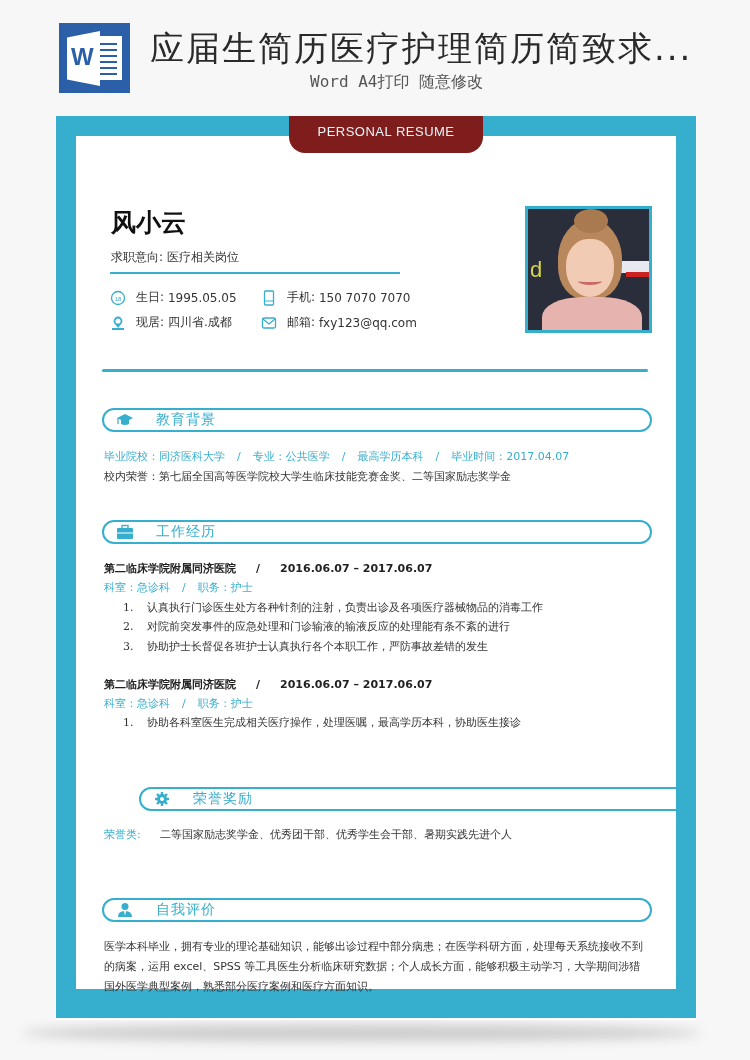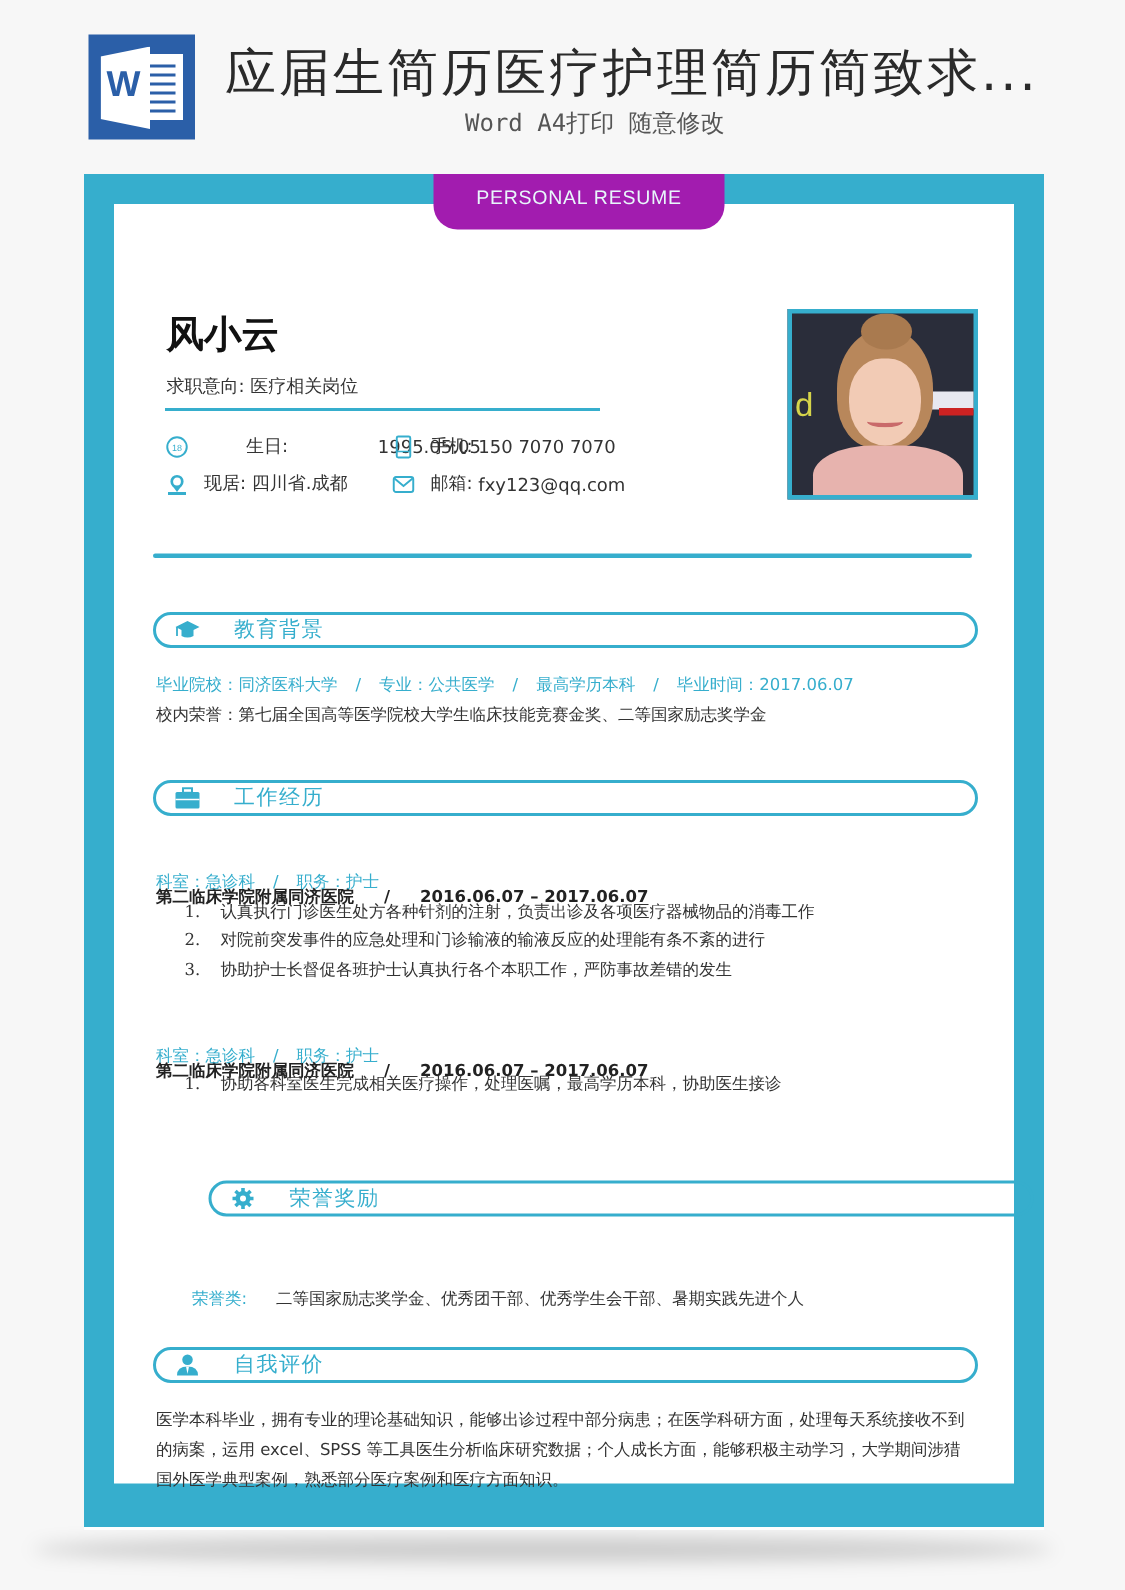--- a/index.html
+++ b/index.html
@@ -46,21 +46,21 @@
   .page {
     position: absolute; left: 56px; top: 116px; width: 640px; height: 904px;
     background: #36aecd; border-bottom: 2px solid #fff;
   }
   .inner {
     position: absolute; left: 20px; top: 20px; width: 600px; height: 853px;
     background: #fff;
   }
   .banner {
     position: absolute; left: 213px; top: -20px; width: 194px; height: 37px;
-    background: #a21caf; border-radius: 0 0 16px 16px;
+    background: #7f1d1d; border-radius: 0 0 16px 16px;
     color: #e8f7fb; font-size: 13px; text-align: center; line-height: 32px;
     font-family: "Liberation Sans", sans-serif; letter-spacing: 0.5px;
   }
   .name { position: absolute; left: 35px; top: 70px; font-size: 25px; color: #111; font-weight: bold; }
   .intent { position: absolute; left: 35px; top: 113px; font-size: 12px; color: #333; }
   .intent-rule { position: absolute; left: 34px; top: 136px; width: 290px; height: 2px; background: #36aecd; }
   .info-row { position: absolute; font-size: 12px; color: #333; white-space: nowrap; display: flex; align-items: center; }
   .info-row .ic { width: 16px; height: 16px; margin-right: 10px; display: inline-block; }
   .photo {
     position: absolute; left: 449px; top: 70px; width: 127px; height: 127px;
@@ -77,21 +77,21 @@
   .divider { position: absolute; left: 26px; top: 233px; width: 546px; height: 3px; background: #36aecd; border-radius: 2px; }
   
   .sec-head {
     position: absolute; left: 26px; width: 550px; height: 24px;
     border: 2px solid #36aecd; border-radius: 12px; display: flex; align-items: center;
   }
   .sec-head .ic { width: 18px; height: 16px; margin-left: 12px; margin-right: 22px; display: inline-block; }
   .sec-head .t { font-size: 14px; color: #36aecd; letter-spacing: 1px; }
   .line { position: absolute; font-size: 11px; white-space: nowrap; line-height: 14px; }
   .blue { color: #36aecd; }
-  .bold { font-weight: bold; color: #222; margin-top: 29px; }
+  .bold { font-weight: bold; color: #222; }
   .gray { color: #333; }
   .sep { margin: 0 12px; }
   .num { display: inline-block; width: 24px; text-align: left; color: #333; font-family: "DejaVu Serif", serif; }
   .para { position: absolute; left: 28px; width: 545px; font-size: 11px; color: #333; line-height: 20px; }
 </style>
 </head>
 <body>
 
 <div class="top-header">
   <div class="word-icon">
@@ -117,21 +117,21 @@
   <div class="inner">
     <div class="banner">PERSONAL RESUME</div>
 
     <div class="name">风小云</div>
     <div class="intent">
       <span>求职意向:</span>
       <span>医疗相关岗位</span>
     </div>
     <div class="intent-rule"></div>
 
-    <div class="info-row" style="left:34px;top:153px;gap:28px;">
+    <div class="info-row" style="left:34px;top:153px;">
       <svg class="ic" viewBox="0 0 16 16">
           <circle cx="8" cy="8" r="6.5" fill="none" stroke="#36aecd" stroke-width="1.3"></circle>
           <text x="8" y="10.5" font-size="6" text-anchor="middle" fill="#36aecd" font-family="Liberation Sans">18</text>
         </svg>
       <span>生日:</span>&nbsp;<span>1995.05.05</span>
     </div>
     <div class="info-row" style="left:185px;top:153px;">
       <svg class="ic" viewBox="0 0 16 16">
           <rect x="3.5" y="1" width="9" height="14" rx="1" fill="none" stroke="#36aecd" stroke-width="1.3"></rect>
           <line x1="4" y1="11" x2="12" y2="11" stroke="#36aecd"></line>
@@ -169,21 +169,21 @@
 
     <div class="sec-head" style="top:272px;">
       <svg class="ic" viewBox="0 0 18 16">
           <path d="M1 6 L9 2 L17 6 L9 10 Z" fill="#36aecd"></path>
           <path d="M5 8 V12 Q9 14 13 12 V8" fill="#36aecd"></path>
           <line x1="2" y1="6" x2="2" y2="12" stroke="#36aecd" stroke-width="1.2"></line>
         </svg>
       <span class="t">教育背景</span>
     </div>
     <div class="line blue" style="left:28px;top:314px;">
-      <span>毕业院校：同济医科大学</span><span class="sep">/</span><span>专业：公共医学</span><span class="sep">/</span><span>最高学历本科</span><span class="sep">/</span><span>毕业时间：2017.06.07</span>
+      <span>毕业院校：同济医科大学</span><span class="sep">/</span><span>专业：公共医学</span><span class="sep">/</span><span>最高学历本科</span><span class="sep">/</span><span>毕业时间：2017.04.07</span>
     </div>
     <div class="line gray" style="left:28px;top:334px;">校内荣誉：第七届全国高等医学院校大学生临床技能竞赛金奖、二等国家励志奖学金</div>
 
     <div class="sec-head" style="top:384px;">
       <svg class="ic" viewBox="0 0 18 16">
           <rect x="1" y="4" width="16" height="11" rx="1" fill="#36aecd"></rect>
           <rect x="6" y="1.5" width="6" height="3" fill="none" stroke="#36aecd" stroke-width="1.3"></rect>
           <line x1="1" y1="9" x2="17" y2="9" stroke="#fff" stroke-width="1"></line>
         </svg>
       <span class="t">工作经历</span>
@@ -213,21 +213,21 @@
           <g stroke="#36aecd" stroke-width="2.4">
             <line x1="9" y1="1" x2="9" y2="15"></line>
             <line x1="2" y1="8" x2="16" y2="8"></line>
             <line x1="4" y1="3" x2="14" y2="13"></line>
             <line x1="14" y1="3" x2="4" y2="13"></line>
           </g>
           <circle cx="9" cy="8" r="2" fill="#fff"></circle>
         </svg>
       <span class="t">荣誉奖励</span>
     </div>
-    <div class="line" style="left:28px;top:723px;margin-left:24px;">
+    <div class="line" style="left:28px;top:692px;">
       <span class="blue" style="display:inline-block;width:56px;">荣誉类:</span><span class="gray">二等国家励志奖学金、优秀团干部、优秀学生会干部、暑期实践先进个人</span>
     </div>
 
     <div class="sec-head" style="top:762px;">
       <svg class="ic" viewBox="0 0 18 16">
           <circle cx="9" cy="4.5" r="3.5" fill="#36aecd"></circle>
           <path d="M2 15 Q2 9 9 9 Q16 9 16 15 Z" fill="#36aecd"></path>
           <path d="M8 9 L9 14 L10 9" fill="#fff"></path>
         </svg>
       <span class="t">自我评价</span>

